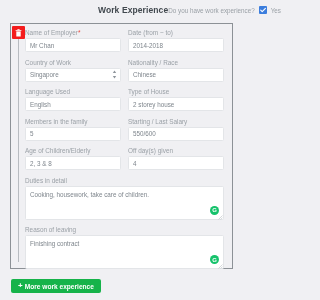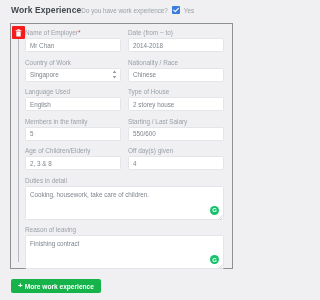--- a/index.html
+++ b/index.html
@@ -18,21 +18,21 @@
 
   
   .page-header {
     position: absolute;
     top: 0;
     left: 0;
     width: 287px;
     height: 20px;
     display: flex;
     align-items: center;
-    justify-content: flex-start;
+    justify-content: flex-end;
     padding: 0 6px 0 11px;
     box-sizing: border-box;
   }
   .section-title {
     font-size: 8.5px;
     font-weight: bold;
     color: #41484e;
     letter-spacing: 0.1px;
     white-space: nowrap;
   }

